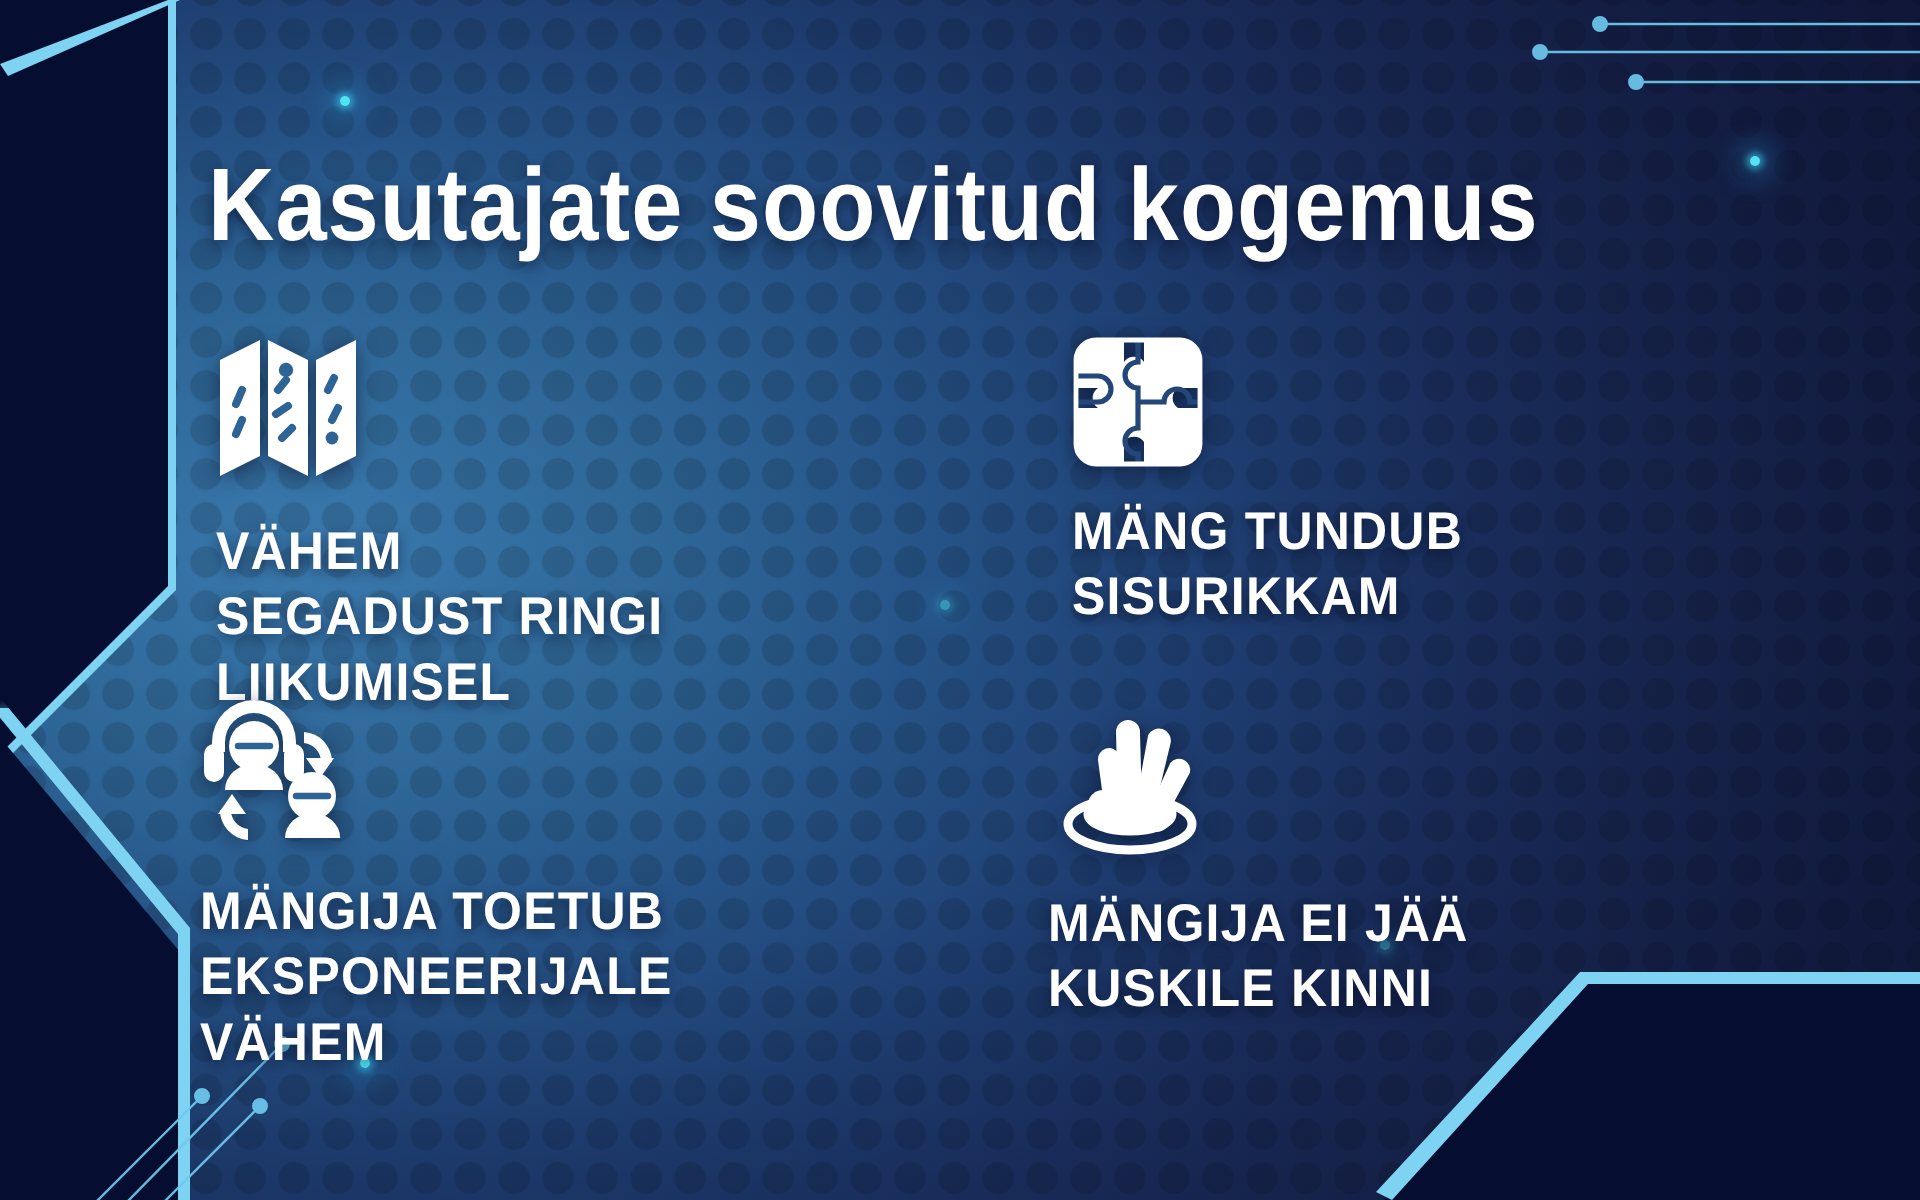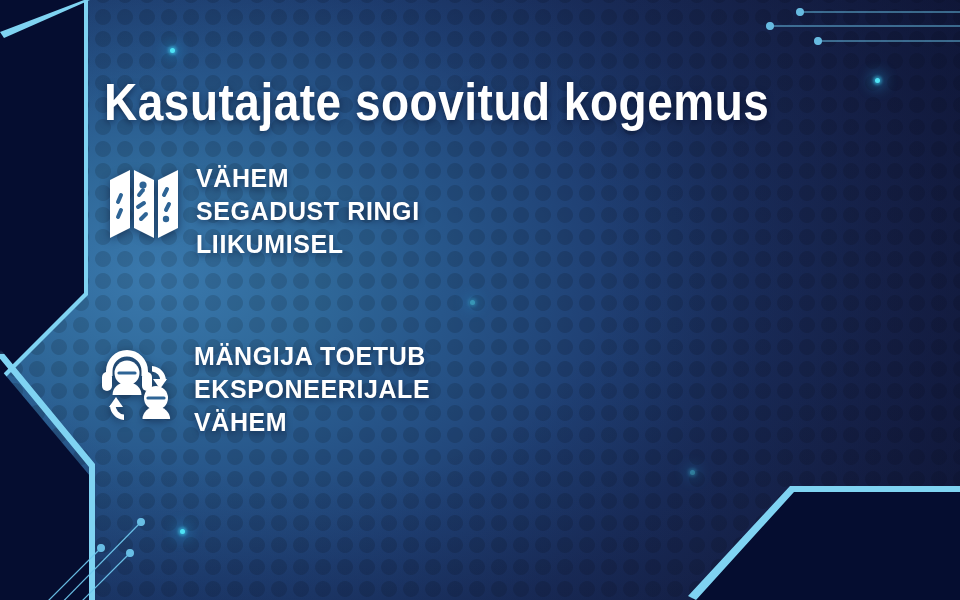--- a/index.html
+++ b/index.html
@@ -148,20 +148,21 @@
     font-stretch: condensed;
     transform: scaleY(1.12);
     transform-origin: left top;
   }
 
   .feature {
     position: absolute;
     display: flex;
     align-items: flex-start;
     gap: 16px;
+    flex-direction: column;
   }
   .feature .icon {
     flex: 0 0 auto;
     width: 62px;
     height: 62px;
     filter: drop-shadow(0 2px 5px rgba(3,10,35,0.5));
   }
   .feature .icon svg { display: block; width: 100%; height: 100%; }
   .feature .label {
     color: #ffffff;
@@ -252,20 +253,43 @@
         </g>
         <circle cx="35" cy="23" r="3.6" fill="#2e6495"></circle>
         <circle cx="58" cy="57" r="3.2" fill="#2e6495"></circle>
       </svg>
     </div>
     <div class="label">VÄHEM
 SEGADUST RINGI
 LIIKUMISEL</div>
   </div>
 
+  <div class="feature" id="f1">
+    <div class="icon">
+      <svg viewBox="0 0 66 66">
+        <defs>
+          <clipPath id="pzround">
+            <rect x="2" y="2" width="62" height="62" rx="10" ry="10"></rect>
+          </clipPath>
+        </defs>
+        <g clip-path="url(#pzround)" fill="#ffffff">
+          <path d="M2 2 H26 V13 a6 6 0 0 1 10 0 V2 H64 V26 H53 a6 6 0 0 0 0 10 h11 V64 H36 V53 a6 6 0 0 0 -10 0 v11 H2 V36 h11 a6 6 0 0 1 0 -10 H2 Z"></path>
+        </g>
+        <g clip-path="url(#pzround)" fill="none" stroke="#24477a" stroke-width="2.6">
+          <path d="M33 2 V13 a6.5 6.5 0 0 0 -6.5 6.5 a6.5 6.5 0 0 0 6.5 6.5 V33"></path>
+          <path d="M33 33 H46 a6.5 6.5 0 0 1 6.5 -6.5 a6.5 6.5 0 0 1 6.5 6.5 H66"></path>
+          <path d="M33 33 V46 a6.5 6.5 0 0 0 -6.5 6.5 a6.5 6.5 0 0 0 6.5 6.5 V66"></path>
+          <path d="M0 33 H13 a6.5 6.5 0 0 0 6.5 -6.5 a6.5 6.5 0 0 0 -6.5 -6.5 H0"></path>
+        </g>
+        <rect x="2" y="2" width="62" height="62" rx="10" ry="10" fill="none" stroke="#ffffff" stroke-width="2.4"></rect>
+      </svg>
+    </div>
+    <div class="label">MÄNG TUNDUB
+SISURIKKAM</div>
+  </div>
 
   <div class="feature" id="f2">
     <div class="icon">
       <svg viewBox="0 0 78 84">
         <g fill="#ffffff">
 
           <path d="M6 31 a21 21 0 0 1 42 0 v5 h-6.5 v-5 a14.5 14.5 0 0 0 -29 0 v5 H6 Z"></path>
           <rect x="2" y="32" width="10" height="19" rx="5"></rect>
           <rect x="42" y="32" width="10" height="19" rx="5"></rect>
 
@@ -286,14 +310,33 @@
           <path d="M24 80 a15 15 0 0 1 -14 -15 l5.5 0 a9.5 9.5 0 0 0 8.5 9.5 Z"></path>
           <path d="M16 57 l7 10 l-14 0 Z"></path>
         </g>
       </svg>
     </div>
     <div class="label">MÄNGIJA TOETUB
 EKSPONEERIJALE
 VÄHEM</div>
   </div>
 
+  <div class="feature" id="f3">
+    <div class="icon">
+      <svg viewBox="0 0 82 80">
+        <g fill="none" stroke="#ffffff" stroke-width="4.5">
+          <ellipse cx="41" cy="62" rx="31" ry="13"></ellipse>
+          <ellipse cx="41" cy="57" rx="21" ry="8.5"></ellipse>
+        </g>
+        <g fill="#ffffff" stroke="#ffffff" stroke-width="2" stroke-linejoin="round" stroke-linecap="round">
+          <path d="M30 60 L26 30 a4.6 4.6 0 0 1 8.6 -2.6 L40 48 Z"></path>
+          <path d="M36 56 L35 16 a5 5 0 0 1 10 0 L46 54 Z"></path>
+          <path d="M44 56 L51 18 a5 5 0 0 1 9.4 3 L52 56 Z"></path>
+          <path d="M50 58 L62 32 a4.6 4.6 0 0 1 8 4 L57 60 Z"></path>
+          <path d="M28 46 a7 7 0 0 0 -6 11 l10 8 h22 a7 7 0 0 0 0 -14 H37 Z"></path>
+        </g>
+      </svg>
+    </div>
+    <div class="label">MÄNGIJA EI JÄÄ
+KUSKILE KINNI</div>
+  </div>
 
 </div>
 
 </body></html>

